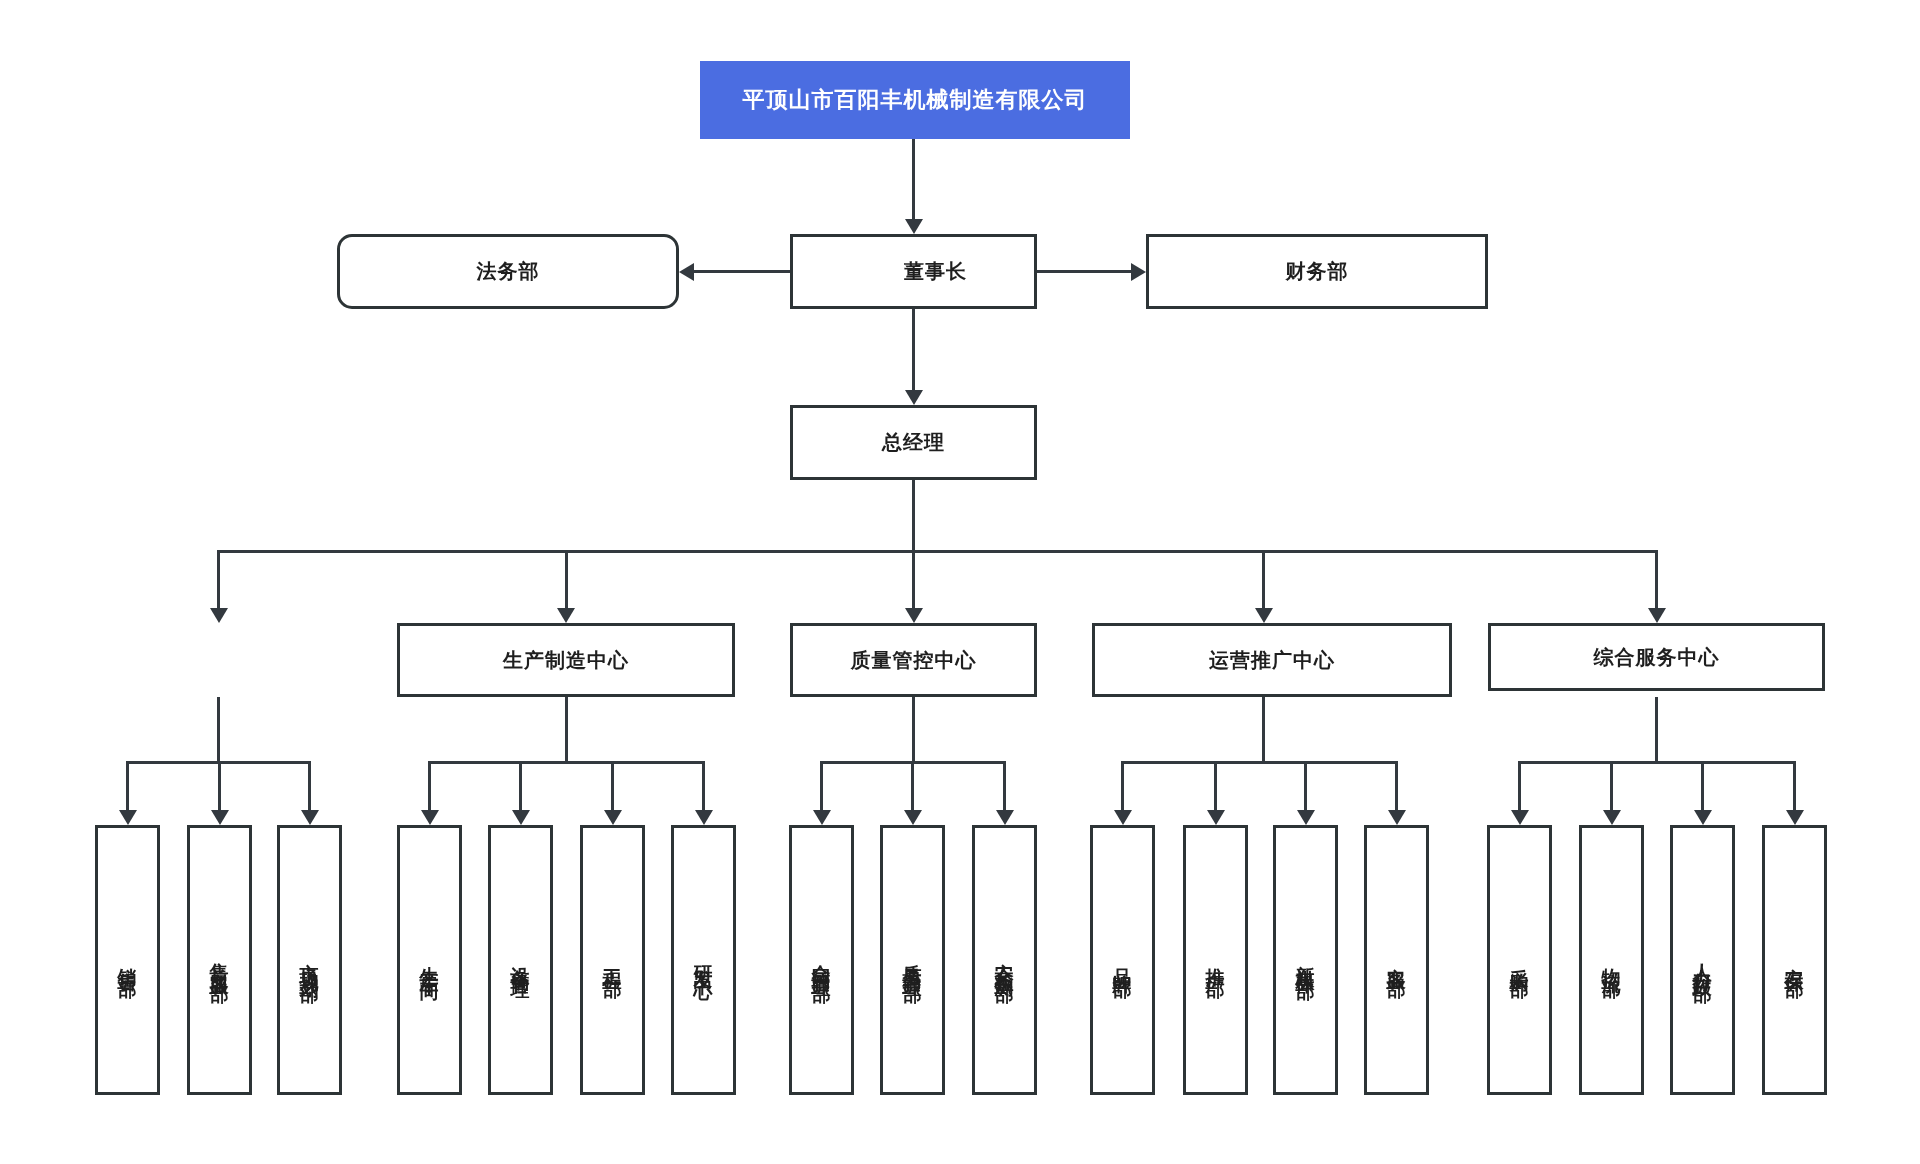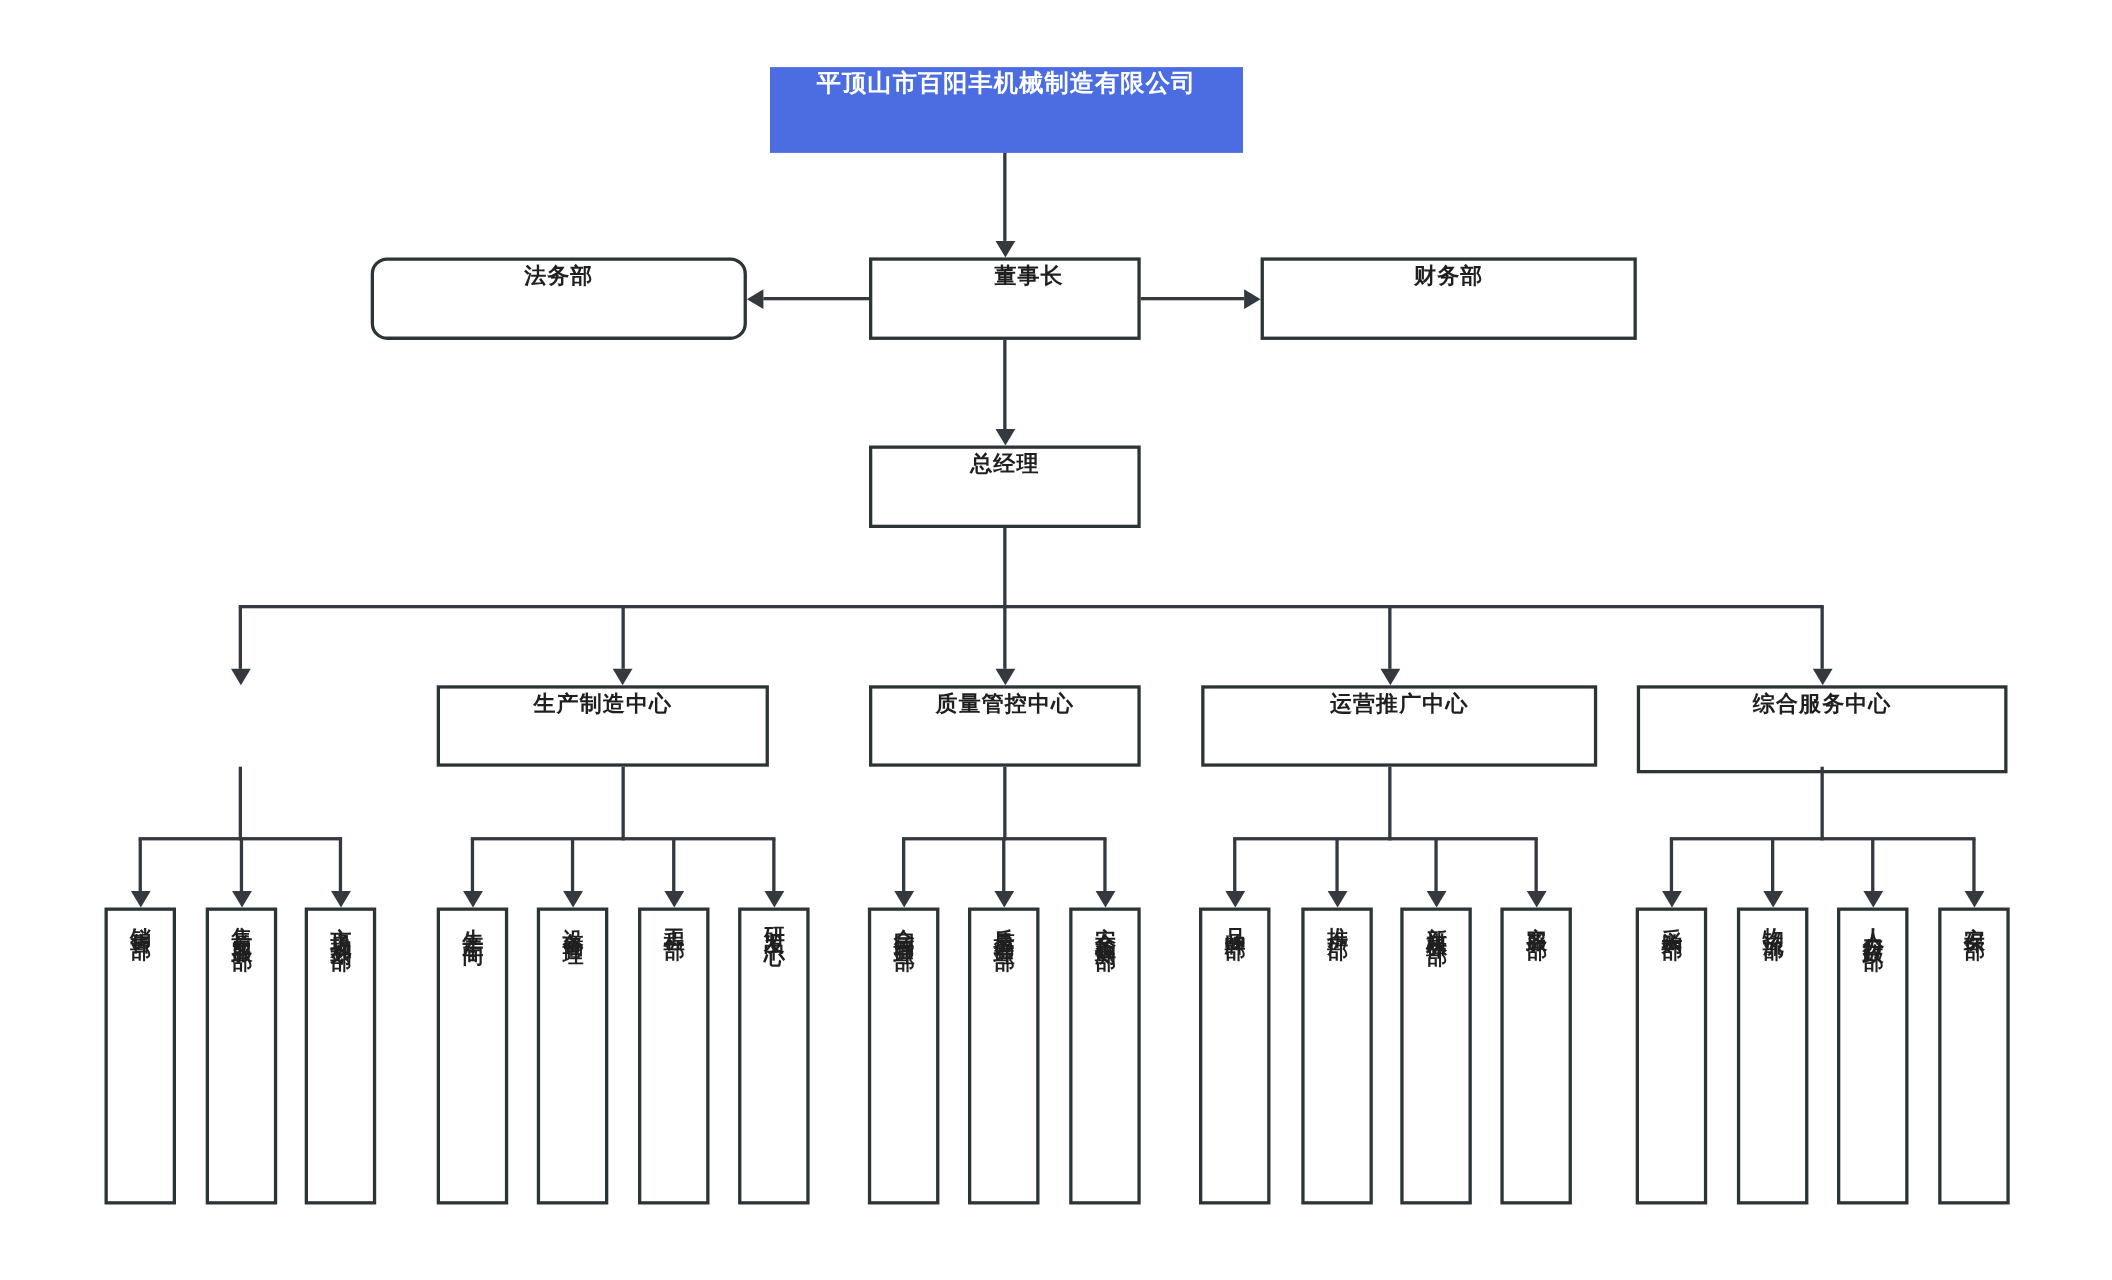--- a/index.html
+++ b/index.html
@@ -14,21 +14,21 @@
     height: 1164px;
     background: var(--bg, #ffffff);
     overflow: hidden;
   }
   .node {
     position: absolute;
     box-sizing: border-box;
     background: #ffffff;
     border: 3px solid var(--border, #2d3436);
     display: flex;
-    align-items: flex-start;
+    align-items: center;
     justify-content: center;
     color: var(--text, #1f1f1f);
     font-weight: 700;
     font-size: 20px;
     letter-spacing: 1px;
     cursor: default;
   }
   .node.root {
     background: var(--rootbg, #4b6de1);
     color: var(--roottext, #ffffff);
@@ -77,21 +77,21 @@
     </div>
     <div class="node leaf" style="left: 95px; top: 825px; width: 65px; height: 270px;">
       <span class="lbl">销售部</span>
     </div>
     <div class="node leaf" style="left: 187px; top: 825px; width: 65px; height: 270px;">
       <span class="lbl">售前客服部</span>
     </div>
     <div class="node leaf" style="left: 277px; top: 825px; width: 65px; height: 270px;">
       <span class="lbl">市场规划部</span>
     </div>
-    <div class="node" style="left: 397px; top: 623px; width: 302px; height: 74px;">
+    <div class="node" style="left: 397px; top: 623px; width: 338px; height: 74px;">
       <span class="lbl">生产制造中心</span>
     </div>
     <div class="node leaf" style="left: 397px; top: 825px; width: 65px; height: 270px;">
       <span class="lbl">生产车间</span>
     </div>
     <div class="node leaf" style="left: 488px; top: 825px; width: 65px; height: 270px;">
       <span class="lbl">设备管理</span>
     </div>
     <div class="node leaf" style="left: 580px; top: 825px; width: 65px; height: 270px;">
       <span class="lbl">工程部</span>
@@ -119,21 +119,21 @@
     </div>
     <div class="node leaf" style="left: 1183px; top: 825px; width: 65px; height: 270px;">
       <span class="lbl">推广部</span>
     </div>
     <div class="node leaf" style="left: 1273px; top: 825px; width: 65px; height: 270px;">
       <span class="lbl">新媒体部</span>
     </div>
     <div class="node leaf" style="left: 1364px; top: 825px; width: 65px; height: 270px;">
       <span class="lbl">客服部</span>
     </div>
-    <div class="node" style="left: 1488px; top: 623px; width: 337px; height: 80px;">
+    <div class="node" style="left: 1488px; top: 623px; width: 337px; height: 68px;">
       <span class="lbl">综合服务中心</span>
     </div>
     <div class="node leaf" style="left: 1487px; top: 825px; width: 65px; height: 270px;">
       <span class="lbl">采购部</span>
     </div>
     <div class="node leaf" style="left: 1579px; top: 825px; width: 65px; height: 270px;">
       <span class="lbl">物流部</span>
     </div>
     <div class="node leaf" style="left: 1670px; top: 825px; width: 65px; height: 270px;">
       <span class="lbl">人力行政部</span>

